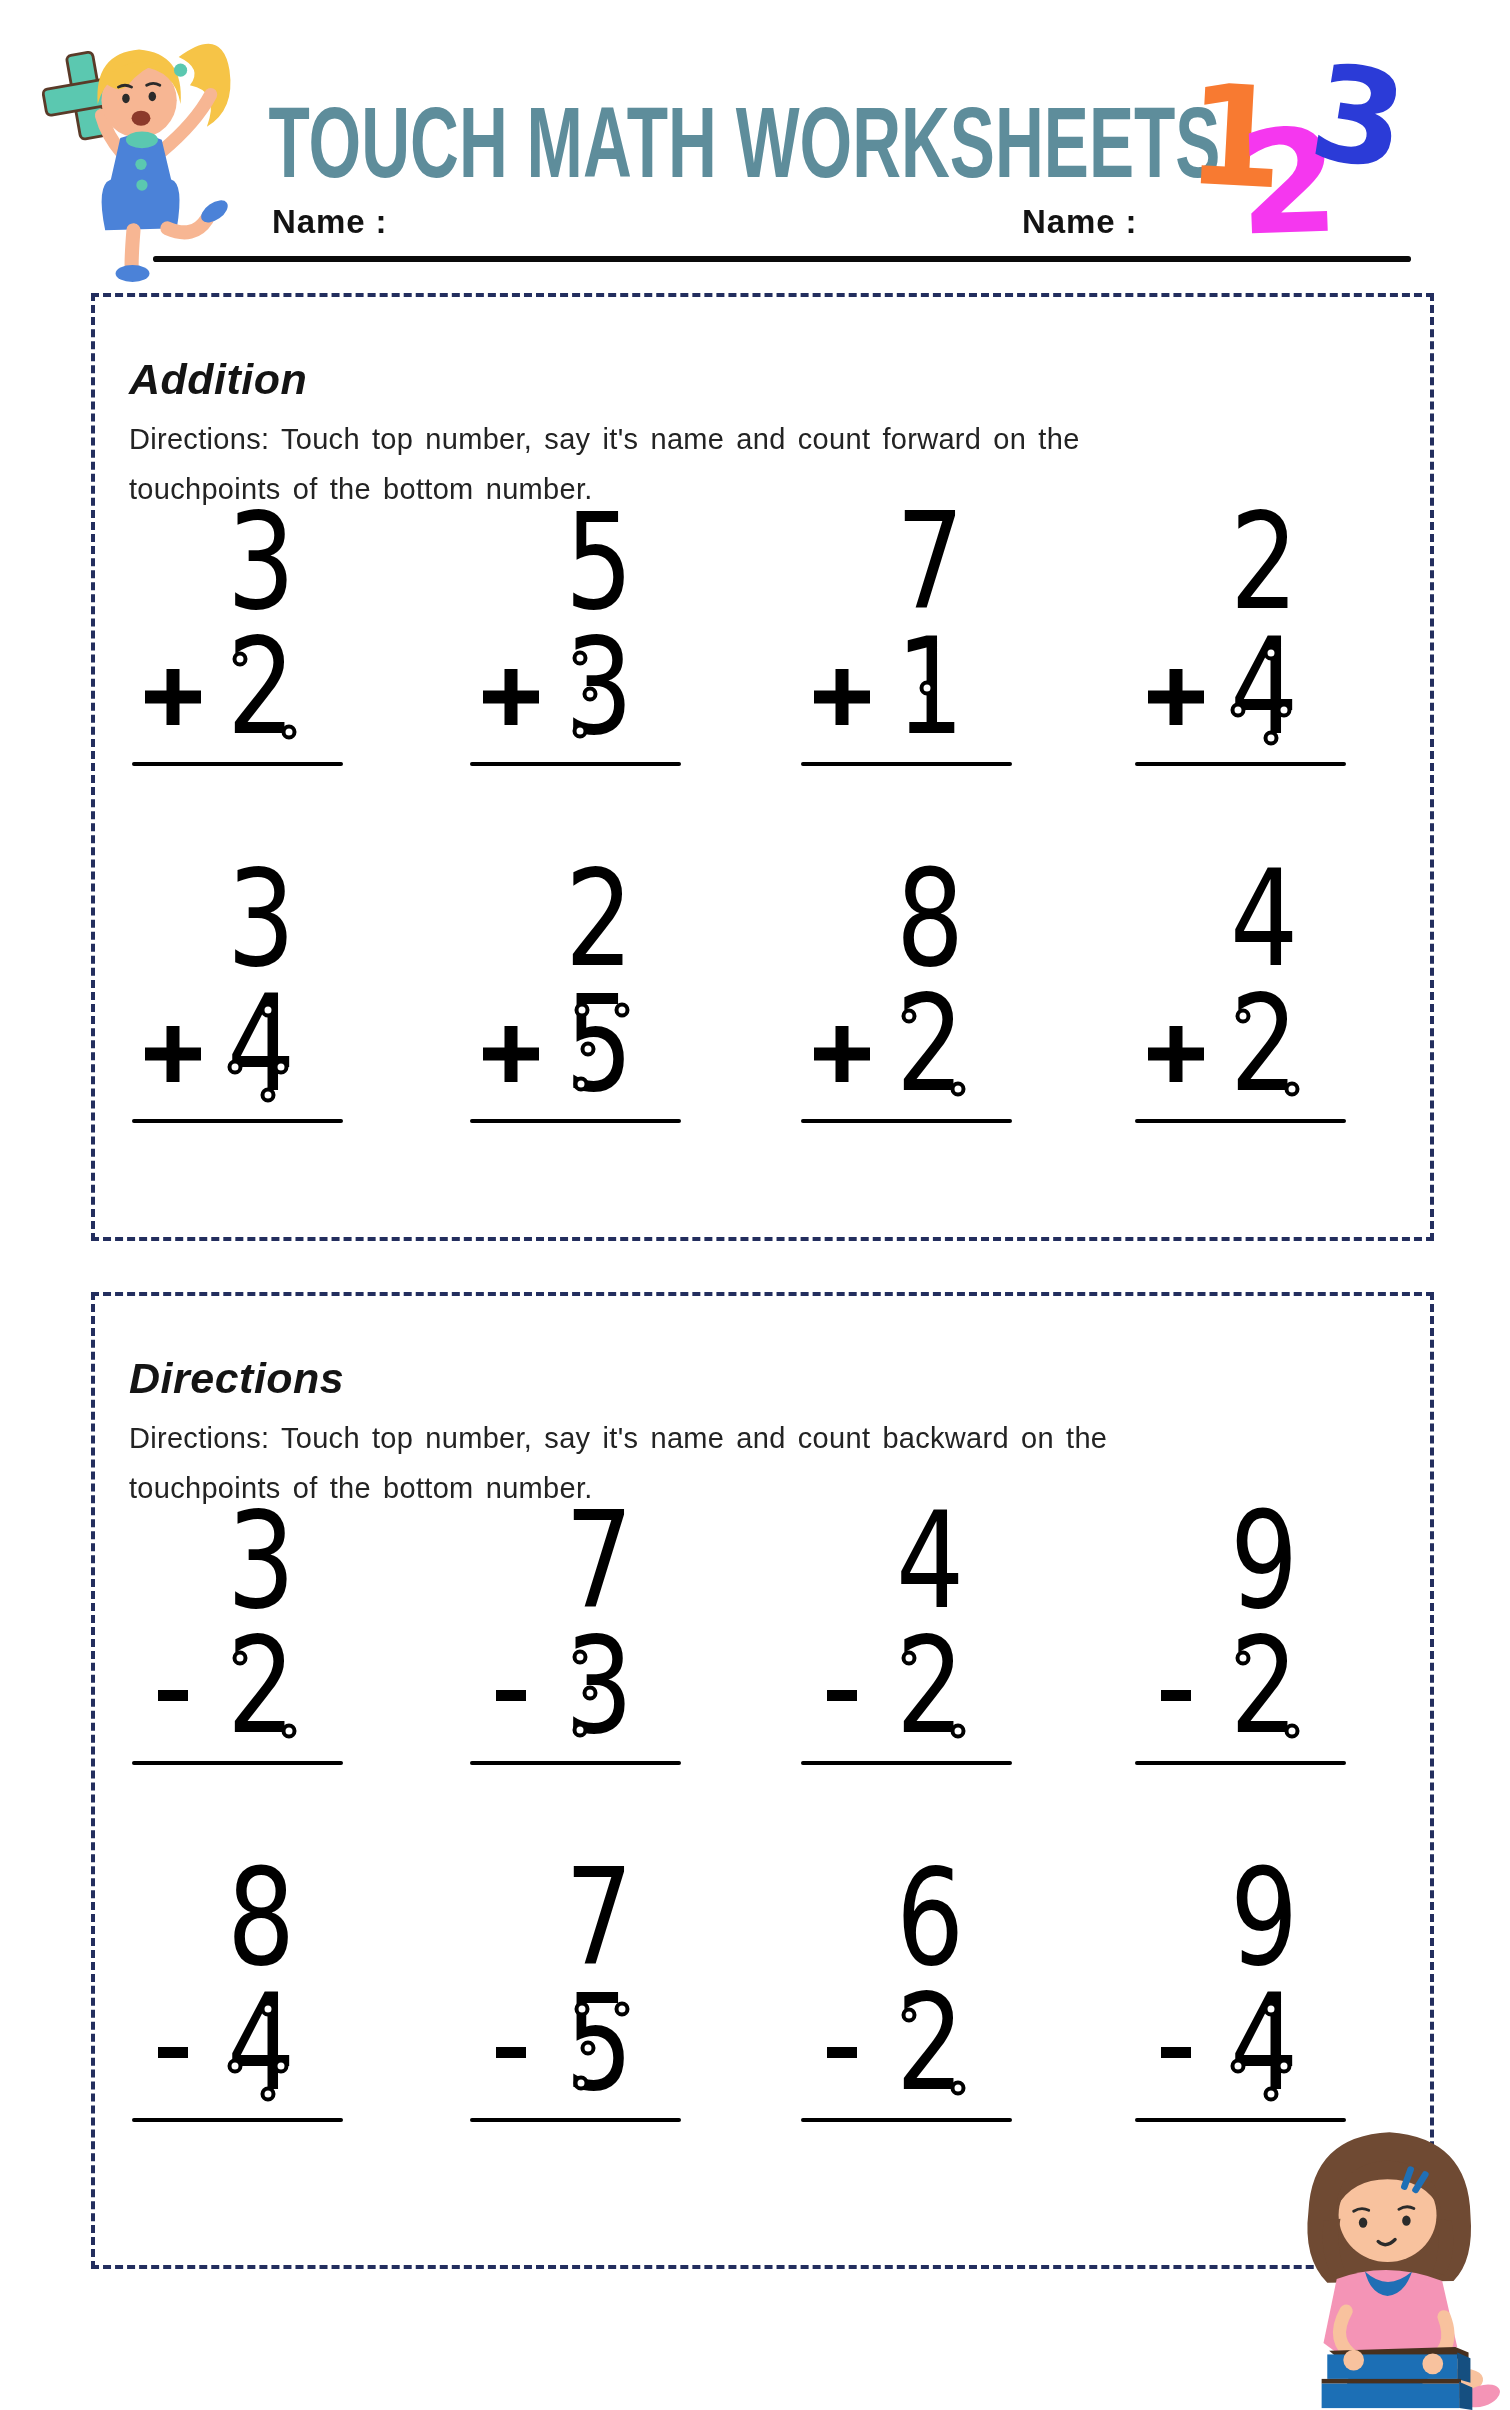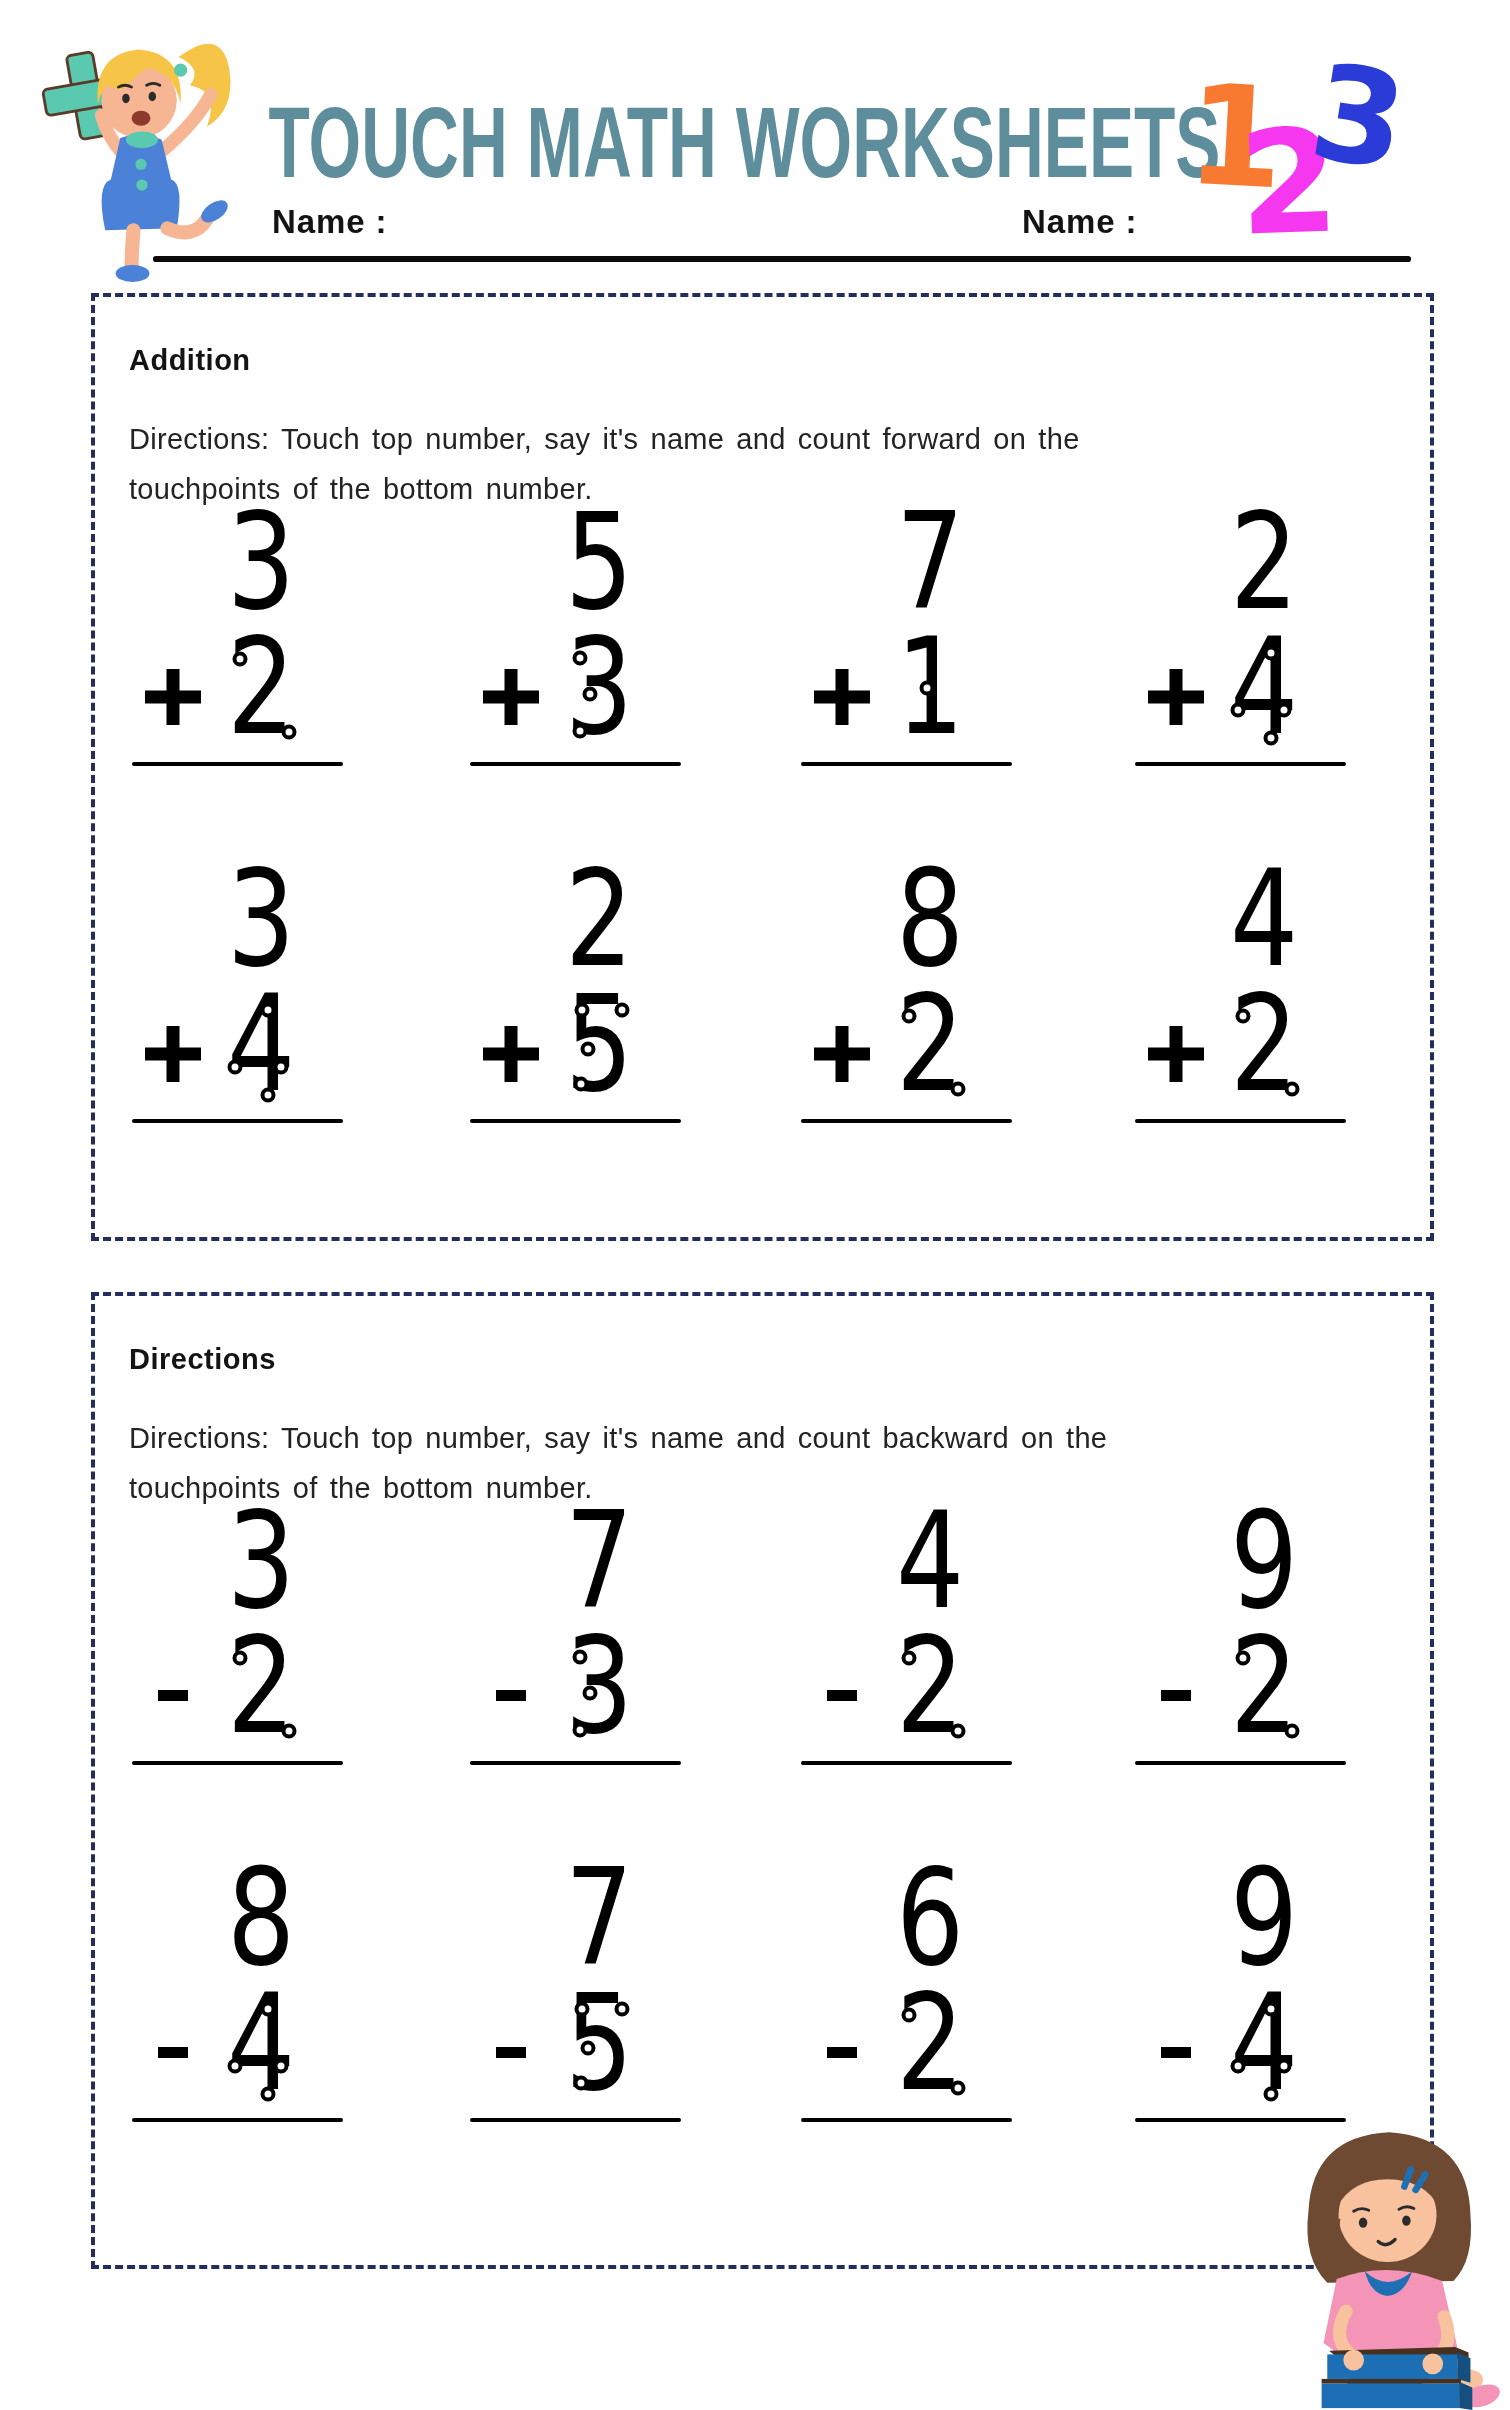--- a/index.html
+++ b/index.html
@@ -26,21 +26,21 @@
   .dlabel{left:1022px;}
   .fieldvalue{position:absolute;top:202px;height:49px;}
   .nvalue{left:405px;width:527px;}
   .dvalue{left:1139px;width:264px;}
   .hrule{position:absolute;left:153px;top:256px;width:1258px;height:5.6px;background:#0a0a0a;border-radius:2.8px;}
 
   
   .sbox{position:absolute;left:91px;width:1343px;border:4.7px dashed #232E5E;box-sizing:border-box;}
   .sbox-addition{top:293px;height:948px;}
   .sbox-subtraction{top:1292px;height:977px;}
-  .stitle{position:absolute;left:34px;top:22.6px;font-size:29px;font-weight:700;color:#141414;letter-spacing:0.5px;}
+  .stitle{position:absolute;left:34px;top:22.6px;font-size:43px;font-weight:700;color:#141414;letter-spacing:0.5px;font-style:italic;}
   .sdirections{
     position:absolute;left:34px;top:89px;width:1252px;
     font-size:29px;line-height:1.72;color:#232323;letter-spacing:0.3px;word-spacing:3.8px;
     white-space:pre-line;
   }
   .problems{position:absolute;left:0;top:0;right:0;bottom:0;}
 
   
   .problem{position:absolute;width:211px;}
   .prow{display:flex;align-items:flex-start;}

